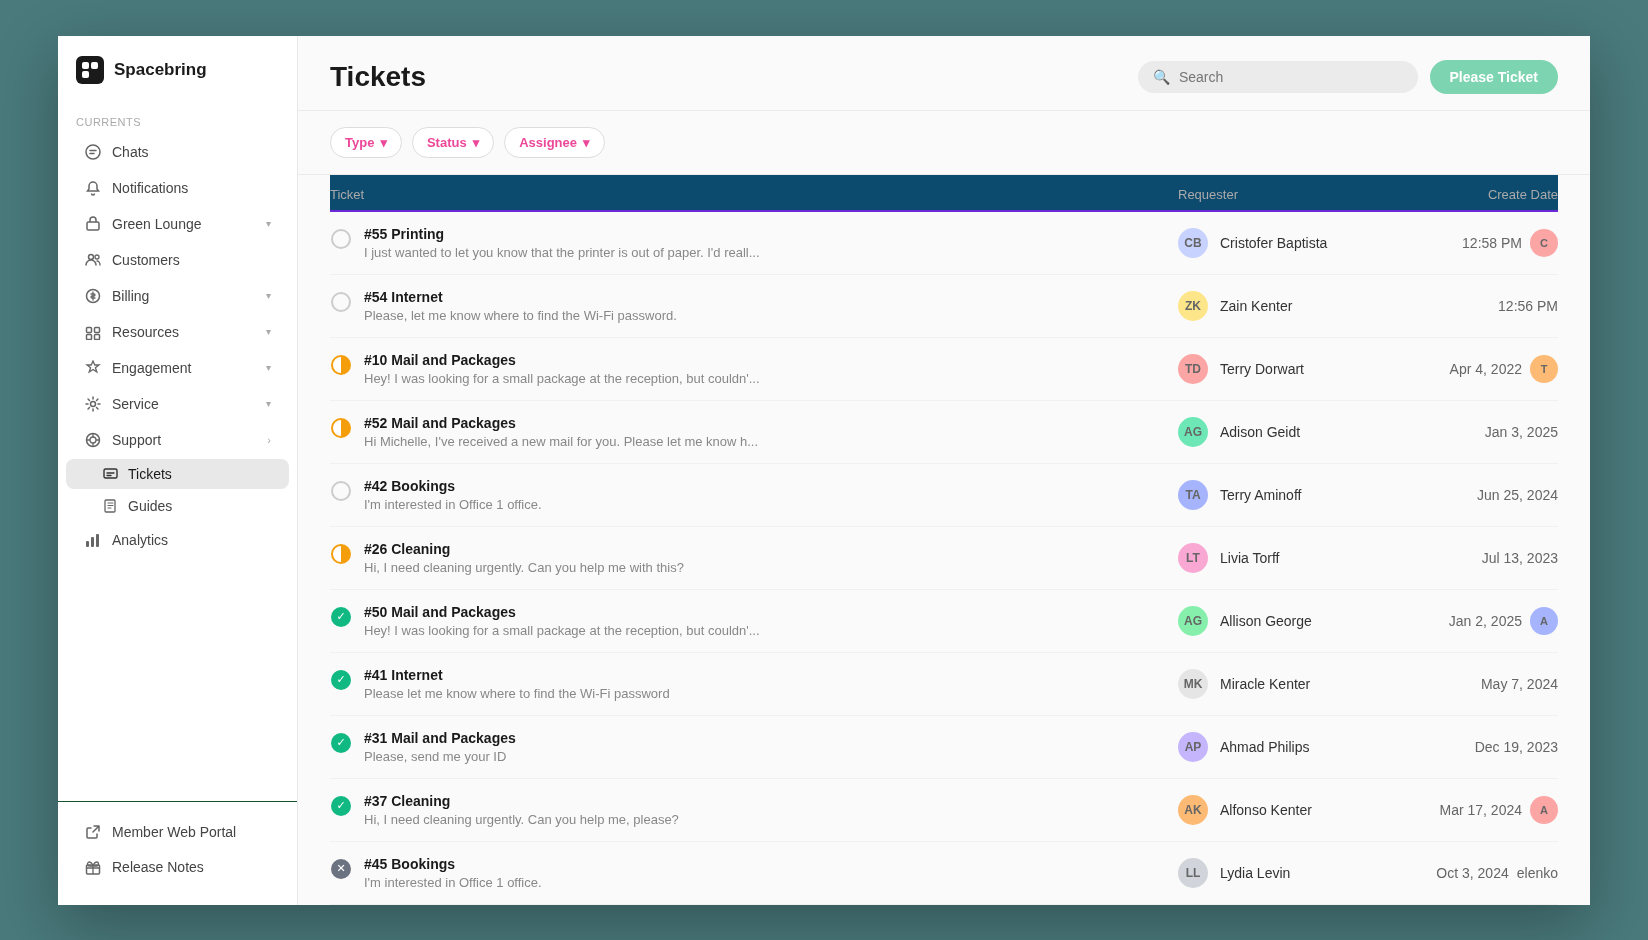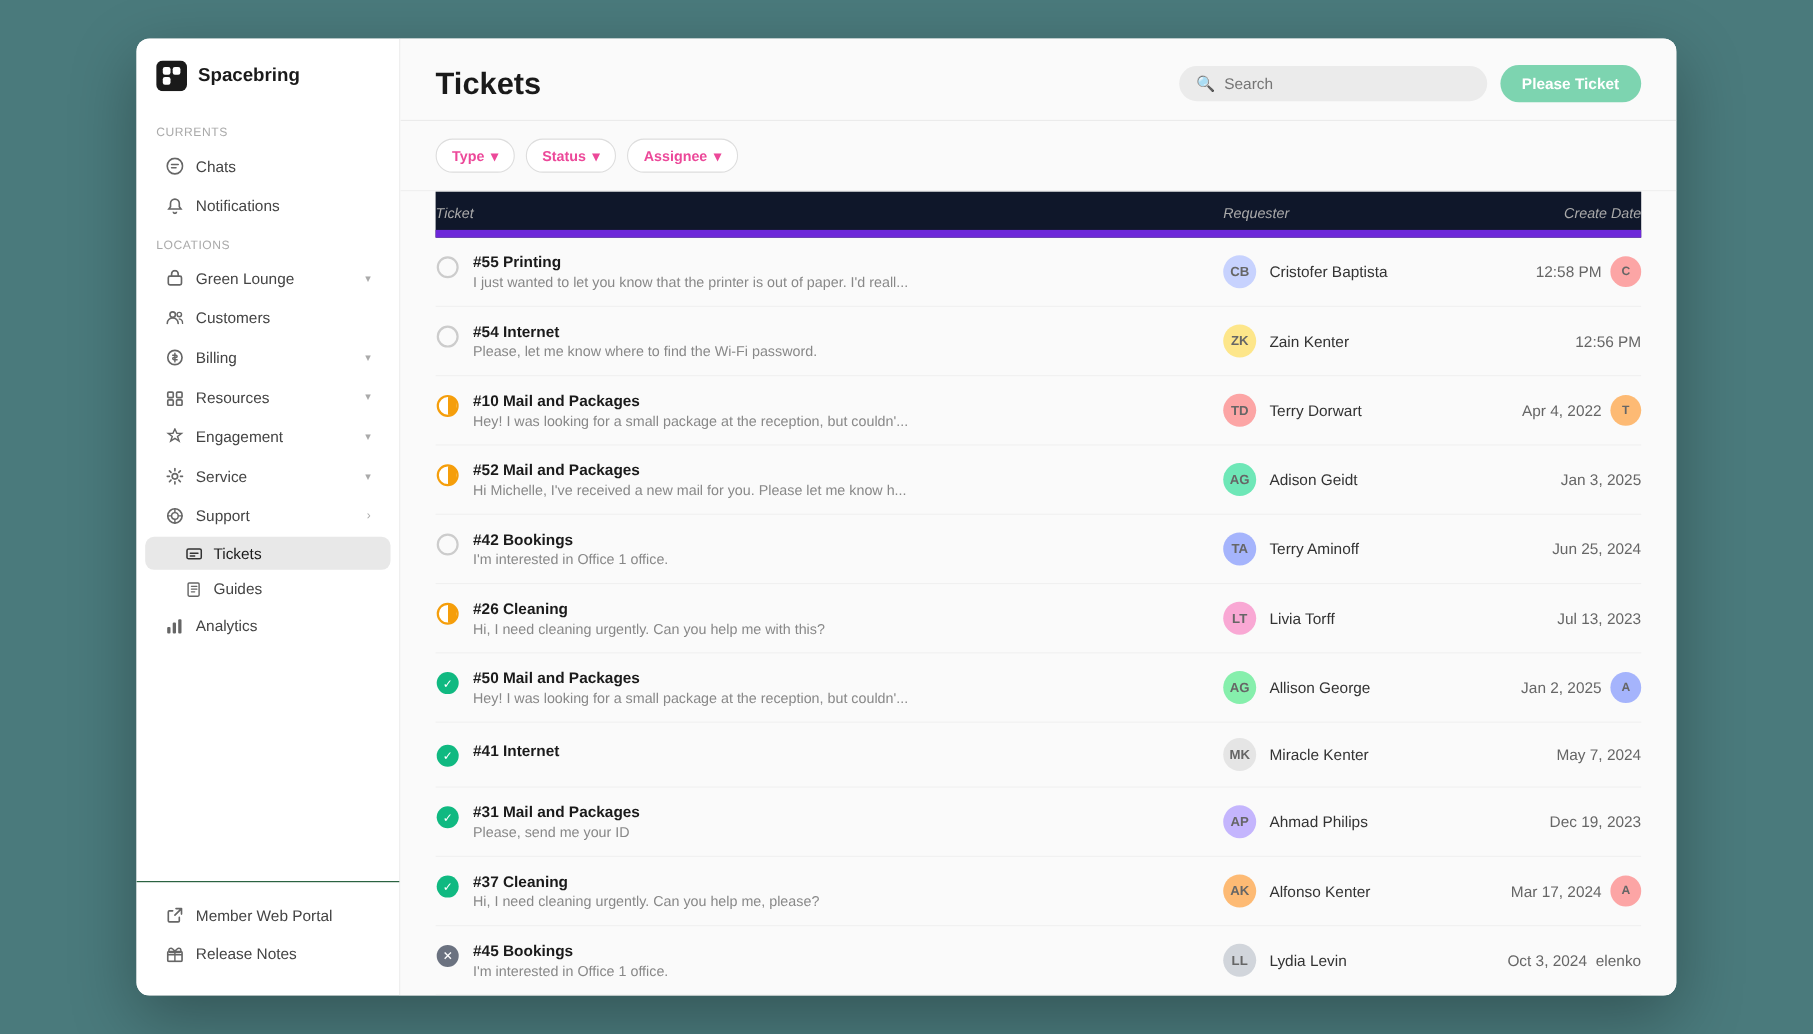--- a/index.html
+++ b/index.html
@@ -7,22 +7,22 @@
       background: #4a7a7c;
       font-family: -apple-system, BlinkMacSystemFont, 'Segoe UI', sans-serif;
       display: flex;
       align-items: center;
       justify-content: center;
       min-height: 100vh;
       padding: 20px;
     }
     .window {
       background: #f0f0f0;
-      border-radius: 12px;
-      width: 1400px;
+      border-radius: 0;
+      width: 1532px;
       min-height: 820px;
       display: flex;
       overflow: hidden;
       box-shadow: 0 20px 60px rgba(0,0,0,0.3);
     }
     
     .sidebar {
       width: 240px;
       min-width: 240px;
       background: #fff;
@@ -194,26 +194,25 @@
     .table-container {
       flex: 1;
       overflow-y: auto;
       padding: 0 32px;
       background: #fafafa;
     }
     .table-header {
       display: grid;
       grid-template-columns: 1fr 220px 160px;
       padding: 12px 0 8px;
-      border-bottom: 7px solid #6d28d9;
+      border-bottom: 2px solid #6d28d9;
       position: sticky;
       top: 0;
-      background: #0f172a;
+      background: #0c4a6e;
       z-index: 1;
-      font-style: italic;
     }
     .table-header-cell {
       font-size: 13px;
       color: #aaa;
       font-weight: 500;
     }
     .table-header-cell:nth-child(2) { text-align: left; }
     .table-header-cell:nth-child(3) { text-align: right; }
     .table-row {
       display: grid;
@@ -376,21 +375,20 @@
     <div class="sidebar-item">
       <span class="item-icon">
         <svg width="16" height="16" viewBox="0 0 16 16" fill="none">
             <path d="M8 2a4 4 0 0 0-4 4v3l-1.5 2h11L12 9V6a4 4 0 0 0-4-4z" stroke="#666" stroke-width="1.5"></path>
             <path d="M6.5 13.5a1.5 1.5 0 0 0 3 0" stroke="#666" stroke-width="1.5"></path>
           </svg>
       </span>
       <span>Notifications</span>
     </div>
 
-    <div class="sidebar-section-label">Locations</div>
 
     <div class="sidebar-item">
       <span class="item-icon">
         <svg width="16" height="16" viewBox="0 0 16 16" fill="none">
             <rect x="2" y="6" width="12" height="8" rx="1.5" stroke="#666" stroke-width="1.5"></rect>
             <path d="M5 6V4a3 3 0 0 1 6 0v2" stroke="#666" stroke-width="1.5"></path>
           </svg>
       </span>
       <span>Green Lounge</span>
       <span class="chevron">▾</span>
@@ -682,20 +680,21 @@
               <div class="date-avatar av-5">A</div>
             </div>
   </div>
           <div class="table-row">
     <div class="ticket-cell">
       <div class="ticket-status-icon">
                 <div class="status-circle-check">✓</div>
               </div>
       <div class="ticket-info">
         <div class="ticket-title">#41 Internet</div>
+        <div class="ticket-preview">Please let me know where to find the Wi-Fi password</div>
       </div>
     </div>
     <div class="requester-cell">
       <div class="avatar av-9">MK</div>
       <span class="requester-name">Miracle Kenter</span>
     </div>
     <div class="date-cell">
               <span>May 7, 2024</span>
             </div>
   </div>

